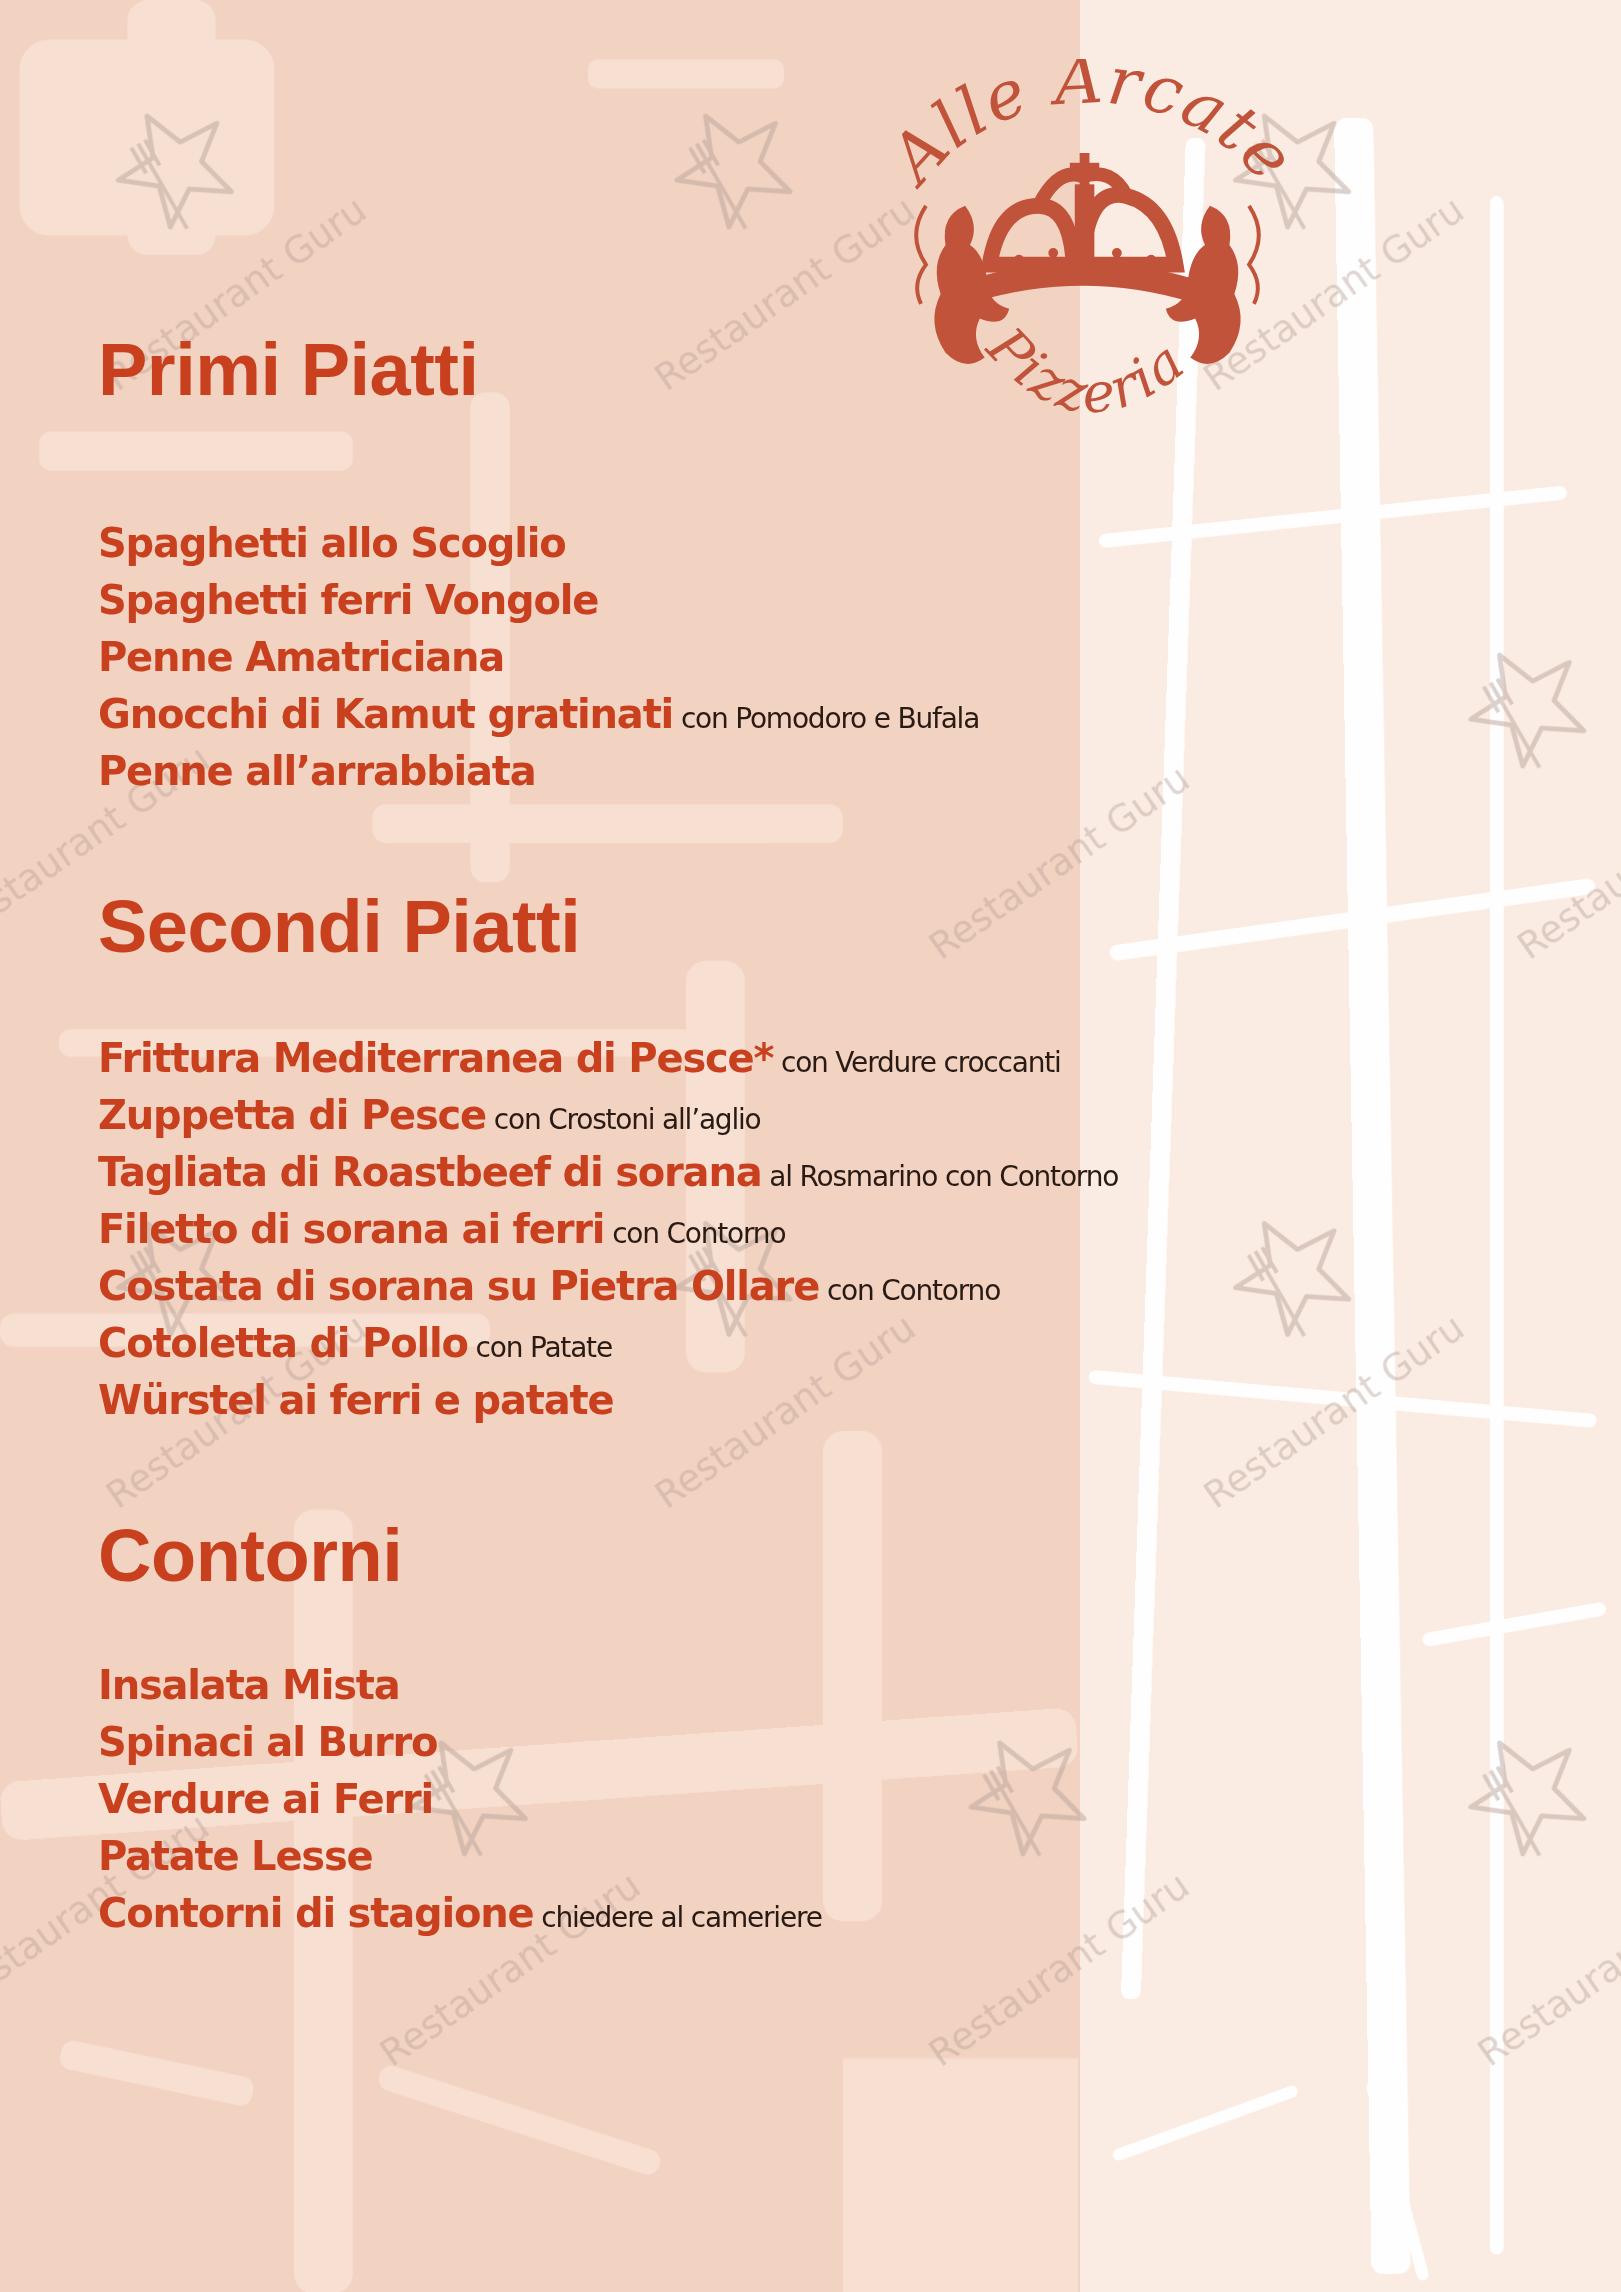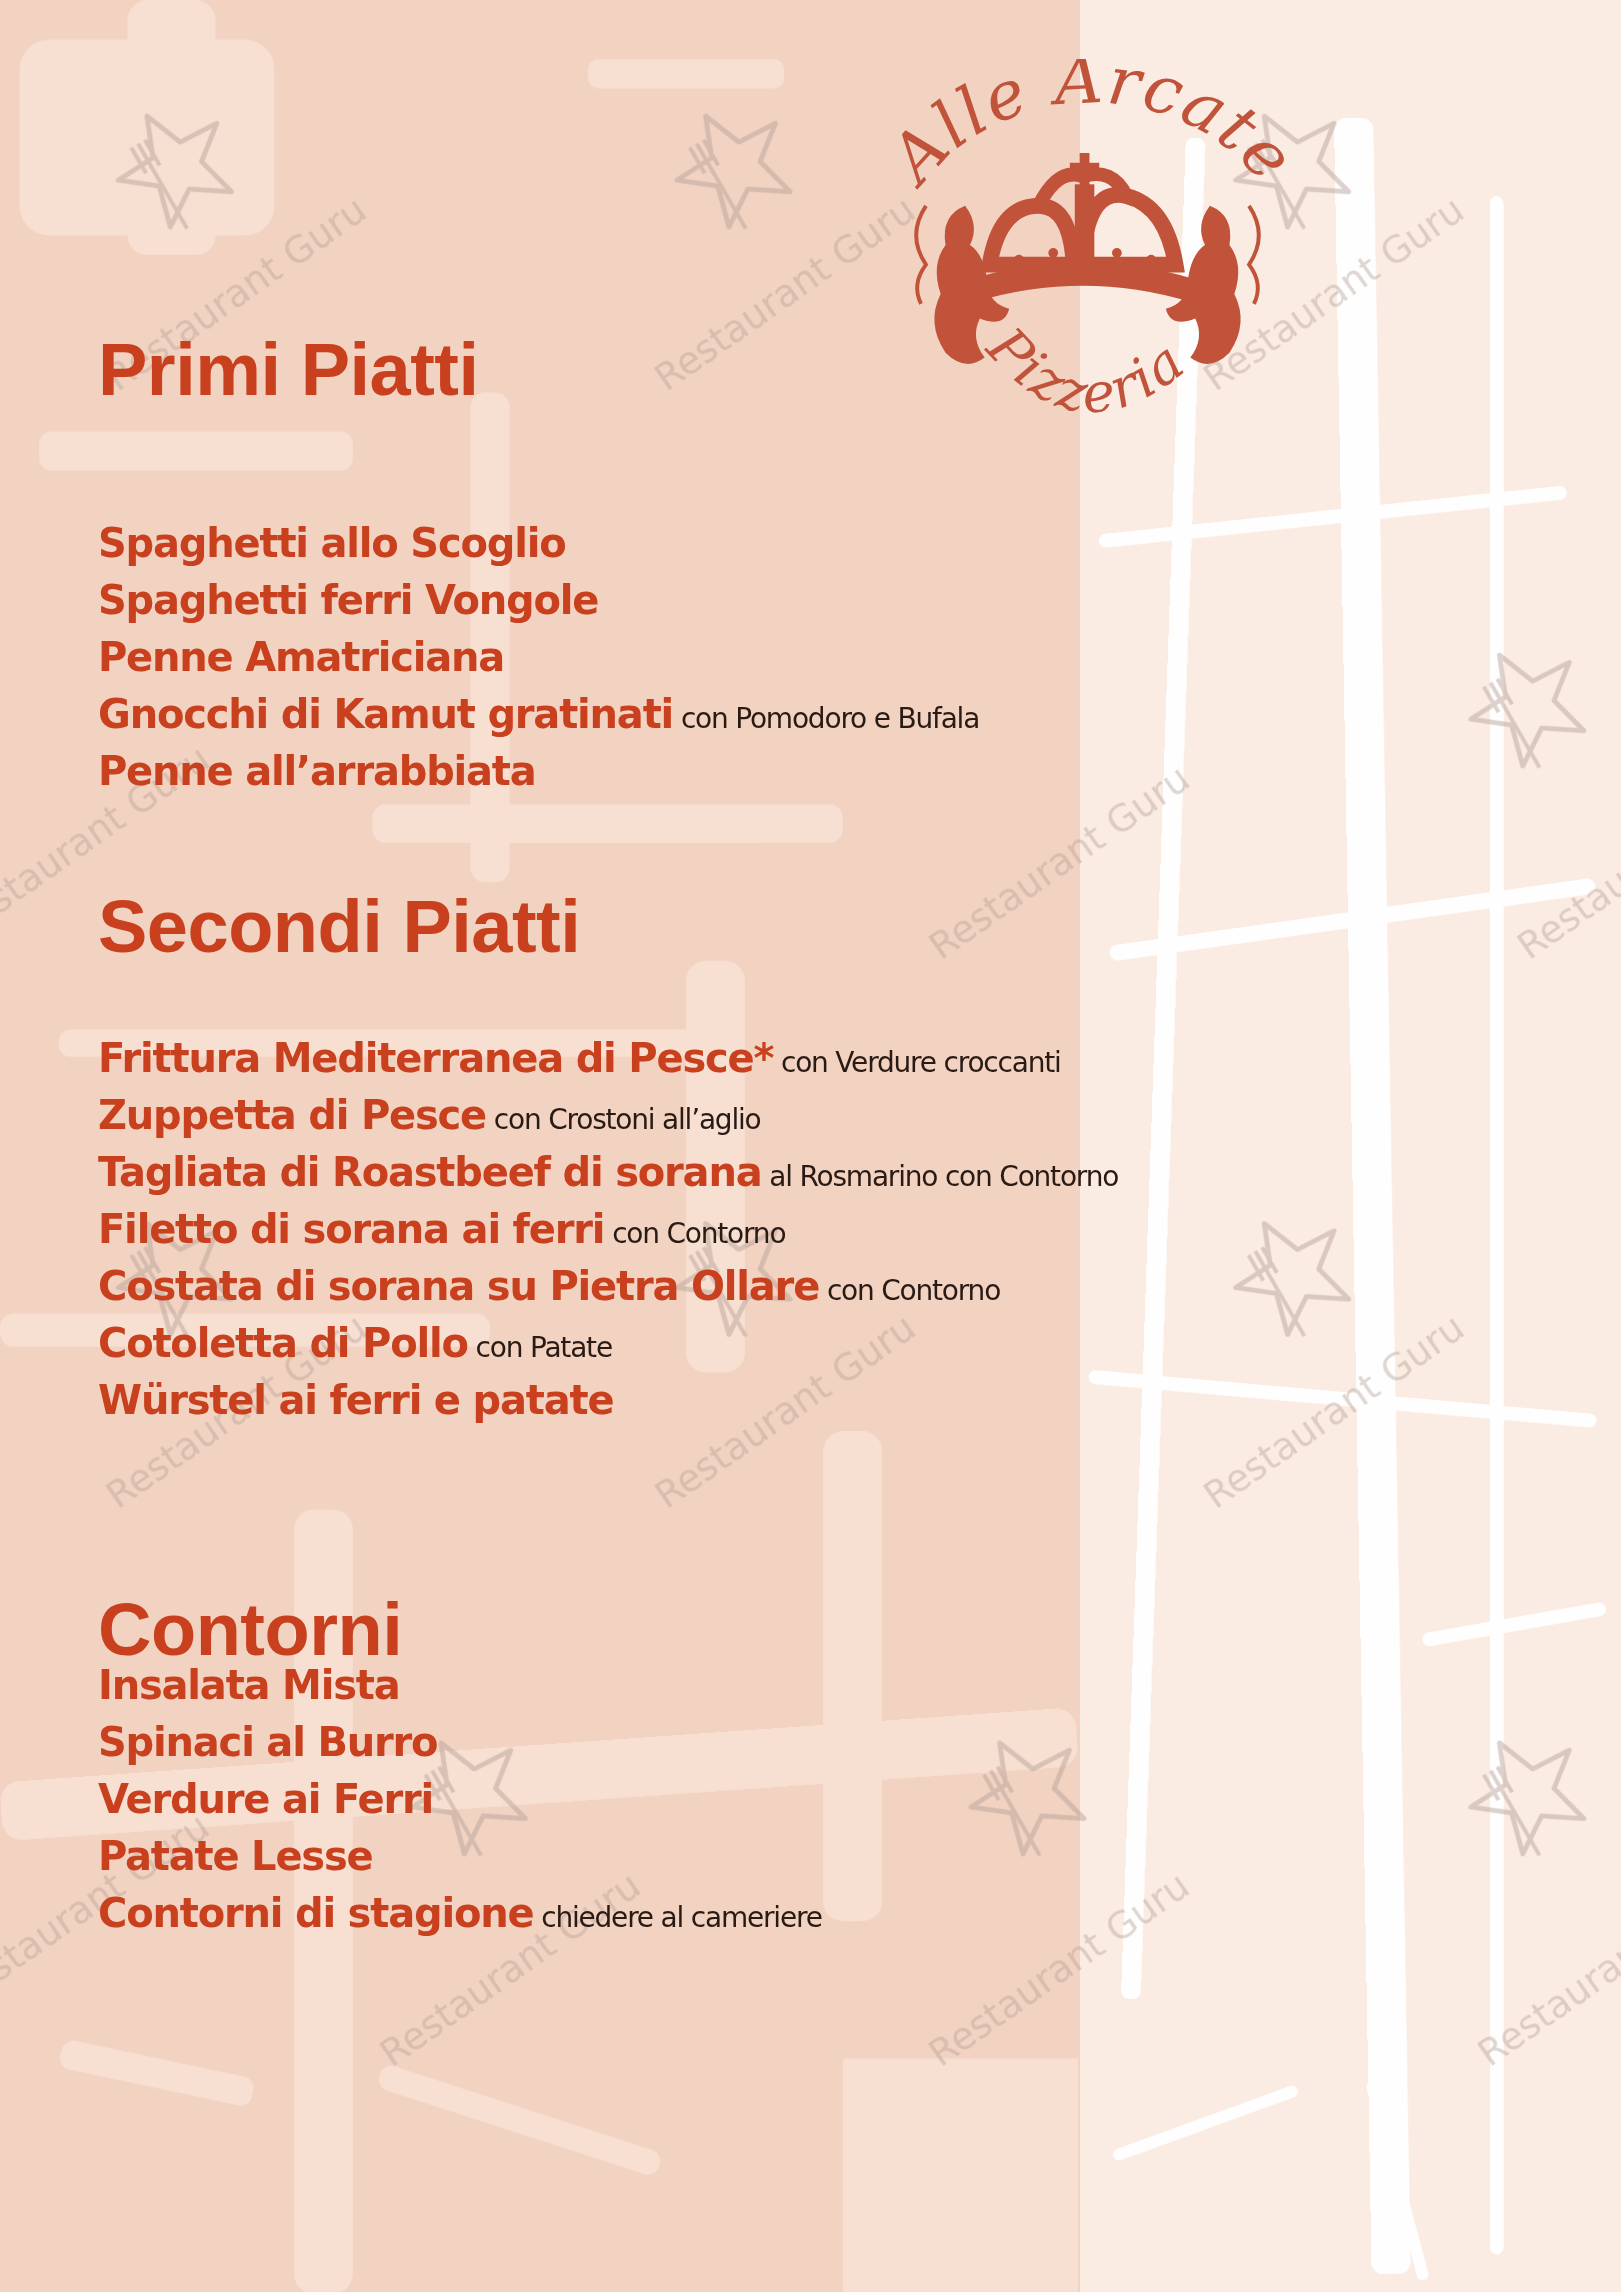--- a/index.html
+++ b/index.html
@@ -172,21 +172,21 @@
   <ul class="items" style="top:1030px;">
     <li class="item"><span class="item-name">Frittura Mediterranea di Pesce*</span><span class="item-desc">con Verdure croccanti</span></li>
     <li class="item"><span class="item-name">Zuppetta di Pesce</span><span class="item-desc">con Crostoni all’aglio</span></li>
     <li class="item"><span class="item-name">Tagliata di Roastbeef di sorana</span><span class="item-desc">al Rosmarino con Contorno</span></li>
     <li class="item"><span class="item-name">Filetto di sorana ai ferri</span><span class="item-desc">con Contorno</span></li>
     <li class="item"><span class="item-name">Costata di sorana su Pietra Ollare</span><span class="item-desc">con Contorno</span></li>
     <li class="item"><span class="item-name">Cotoletta di Pollo</span><span class="item-desc">con Patate</span></li>
     <li class="item"><span class="item-name">Würstel ai ferri e patate</span><span class="item-desc"></span></li>
   </ul>
 
-  <h1 class="section-title" style="top:1593px;">Contorni</h1>
+  <h1 class="section-title" style="top:1519px;">Contorni</h1>
   <ul class="items" style="top:1657px;">
     <li class="item"><span class="item-name">Insalata Mista</span><span class="item-desc"></span></li>
     <li class="item"><span class="item-name">Spinaci al Burro</span><span class="item-desc"></span></li>
     <li class="item"><span class="item-name">Verdure ai Ferri</span><span class="item-desc"></span></li>
     <li class="item"><span class="item-name">Patate Lesse</span><span class="item-desc"></span></li>
     <li class="item"><span class="item-name">Contorni di stagione</span><span class="item-desc">chiedere al cameriere</span></li>
   </ul>
 </div>
 
 

